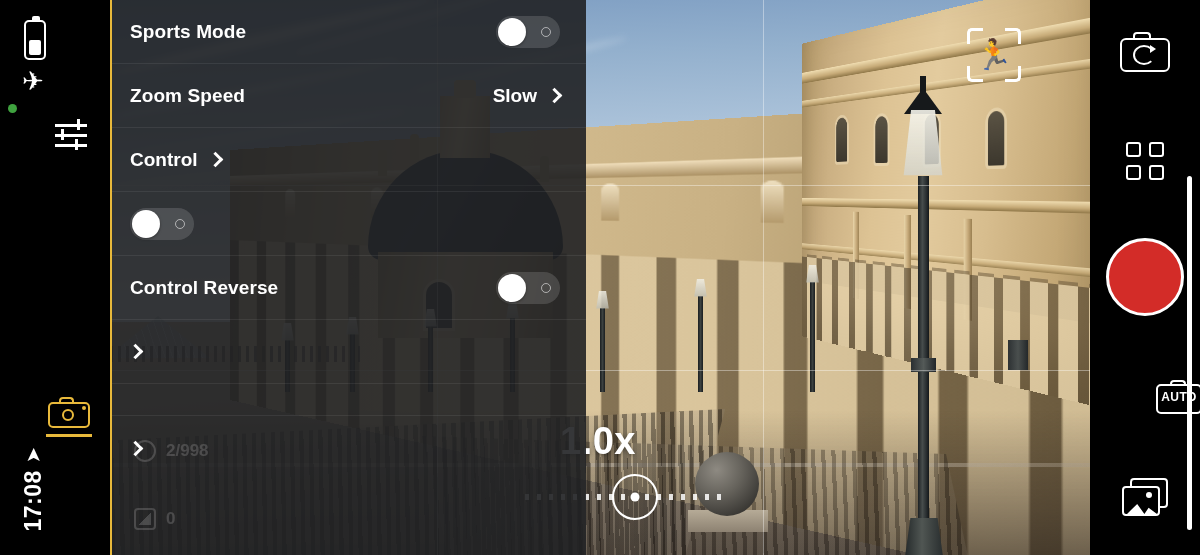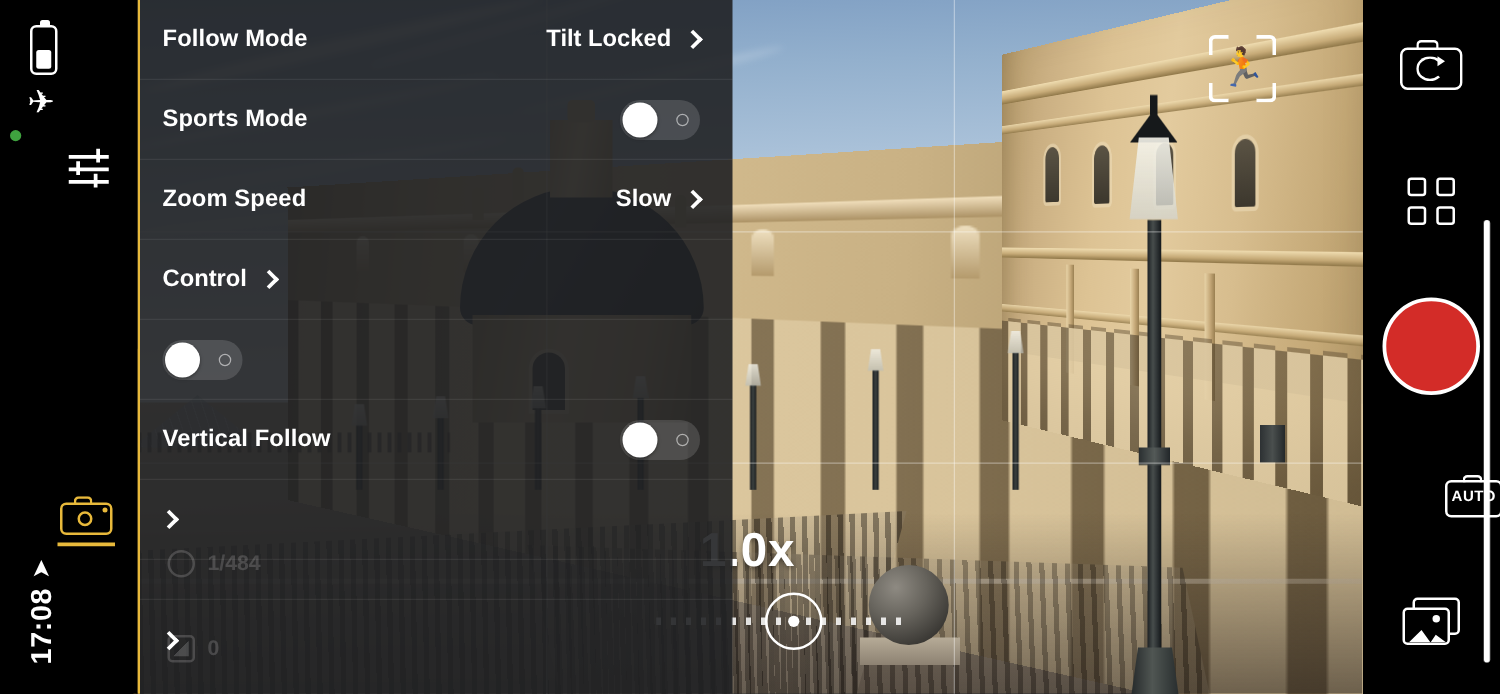--- a/index.html
+++ b/index.html
@@ -458,32 +458,27 @@
 </div>
 
 <div class="zoomlabel">1.0x</div>
 <div class="zoom-track"></div>
 <div class="zoom-handle"></div>
 
 <div id="panel">
 
   <div class="ghost" style="left:22px; top:440px;">
     <span class="ghost-ico"></span>
-    <span>1/484</span>
+    <span>2/998</span>
   </div>
   <div class="ghost" style="left:22px; top:508px;">
     <span class="ghost-ico sq"></span>
     <span>0</span>
   </div>
 
-  <div class="row">
-    <span class="row-label">Follow Mode</span>
-    <span class="row-value">Tilt Locked</span>
-    <span class="chev"></span>
-  </div>
 
   <div class="row">
     <span class="row-label">Sports Mode</span>
     <span class="toggle">
       <span class="knob"></span>
       <span class="ring"></span>
     </span>
   </div>
 
   <div class="row">
@@ -498,21 +493,21 @@
   </div>
 
   <div class="row">
     <span class="toggle">
       <span class="knob"></span>
       <span class="ring"></span>
     </span>
   </div>
 
   <div class="row">
-    <span class="row-label">Vertical Follow</span>
+    <span class="row-label">Control Reverse</span>
     <span class="toggle">
       <span class="knob"></span>
       <span class="ring"></span>
     </span>
   </div>
 
   <div class="row">
     <span class="chev"></span>
   </div>
 

